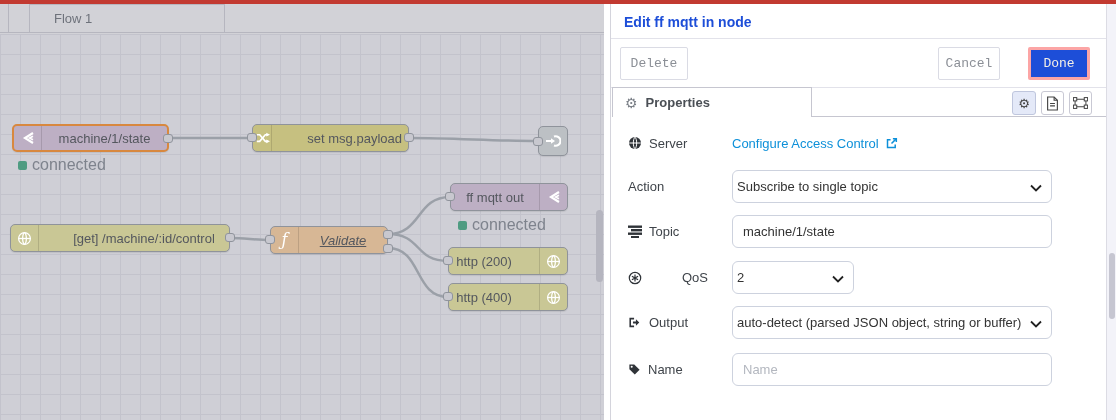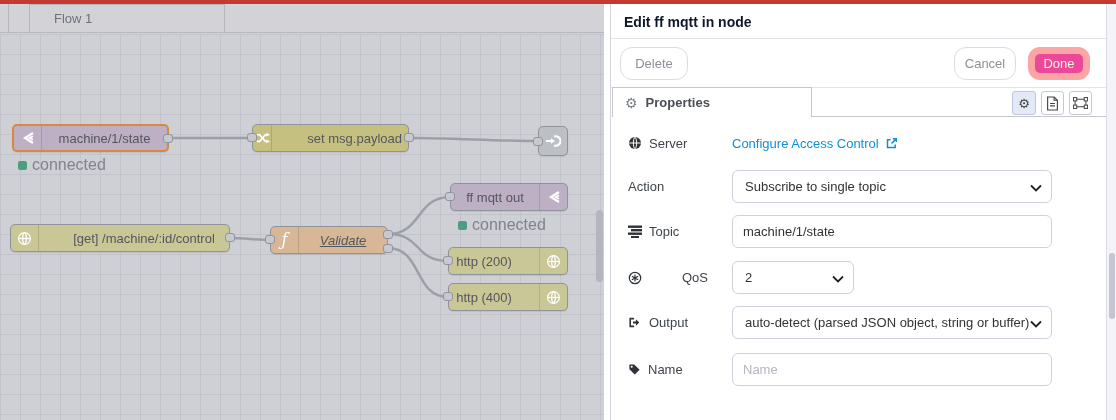--- a/index.html
+++ b/index.html
@@ -38,44 +38,44 @@
   .fnc { font-family:"DejaVu Serif","Liberation Serif",serif; font-style:italic; color:#fff; font-size:16px; line-height:1; }
 
   .status { position:absolute; display:flex; align-items:center; gap:5px; font-size:16px; color:#7e838d; }
   .sdot { width:9px; height:9px; border-radius:2px; background:#4f9c82; }
 
   .cv-scroll { position:absolute; left:596px; top:206px; width:7px; height:72px; border-radius:4px; background:#b5b5bf; }
 
   
   .panel { position:absolute; left:604px; top:4px; width:512px; bottom:0; background:#fff; }
   .panel .vline { position:absolute; left:6px; top:0; bottom:0; width:1px; background:#d4d4dc; }
-  .ptitle { position:absolute; left:20px; top:10px; font-size:14px; font-weight:bold; color:#0f172a; }
+  .ptitle { position:absolute; left:20px; top:10px; font-size:14px; font-weight:bold; color:#1d4ed8; }
   .sep { position:absolute; left:7px; right:0; height:1px; background:#e2e2ea; }
   .hsep { top:34px; } .tsep { top:83px; }
 
-  .btn { position:absolute; height:33px; border-radius:12px; font-size:13px; display:flex; align-items:center; justify-content:center; cursor:pointer; }
+  .btn { position:absolute; height:33px; border-radius:2px; font-size:13px; display:flex; align-items:center; justify-content:center; cursor:pointer;font-family:Liberation Mono, monospace; }
   .btn.ghost { background:#fff; border:1px solid #dadbe4; color:#8b8f96; }
-  .btn.primary { background:#ec4899; border:7px solid #fca5a5; color:#f7f1e6; }
+  .btn.primary { background:#1d4ed8; border:3px solid #fca5a5; color:#f7f1e6; }
   .b-delete { left:16px; top:43px; width:68px; }
-  .b-cancel { left:334px; top:43px; width:62px;margin-left:16px; }
+  .b-cancel { left:334px; top:43px; width:62px; }
   .b-done   { left:424px; top:43px; width:62px; }
 
   .ptab { position:absolute; left:8px; top:83px; width:200px; height:30px; background:#fff; border:1px solid #c6c6d0; border-bottom:none;
           z-index:2; display:flex; align-items:center; gap:8px; padding-left:12px; font-size:13px; font-weight:bold; color:#4a4f55; }
   .tabline { position:absolute; left:8px; right:0; top:112px; height:1px; background:#c6c6d0; }
   .gear-glyph { color:#7a7f87; font-size:14px; font-weight:normal; }
   .ibtn { position:absolute; top:87px; height:24px; border-radius:3px; background:#fff; border:1px solid #c9c9d4; display:flex; align-items:center; justify-content:center; }
   .ibtn.active { background:#e4e9f8; border-color:#bfc6dd; }
   .ib-gear { left:408px; width:24px; font-size:13px; color:#444; }
   .ib-doc  { left:437px; width:23px; }
   .ib-app  { left:465px; width:23px; }
 
   .frow-label { position:absolute; left:24px; display:flex; align-items:center; gap:7px; font-size:13px; color:#3f444a; }
   .ctl { position:absolute; left:128px; width:320px; height:33px; border:1px solid #cdd2de; border-radius:6px; background:#fff;
-         font-size:13px; color:#333; display:flex; align-items:center; padding:0 26px 0 12px; overflow:hidden; white-space:nowrap; }
+         font-size:13px; color:#333; display:flex; align-items:center; padding:0 26px 0 4px; overflow:hidden; white-space:nowrap; }
   .ctl .chev { position:absolute; right:9px; top:13px; }
   input.ctl { padding:0 10px; display:block; line-height:31px; font-family:inherit; }
   input.ctl::placeholder { color:#b3b7bf; }
   .linktext { font-size:13px; color:#0d90d9; display:flex; align-items:center; gap:6px; cursor:pointer; }
 
   .p-scrolltrack { position:absolute; left:502px; top:0; bottom:0; width:10px; background:#f3f3f9; border-left:1px solid #dcdce4; }
   .p-scrollthumb { position:absolute; left:2px; top:249px; width:6px; height:66px; background:#c6c6d1; border-radius:3px; }
 </style>
 </head>
 <body>

